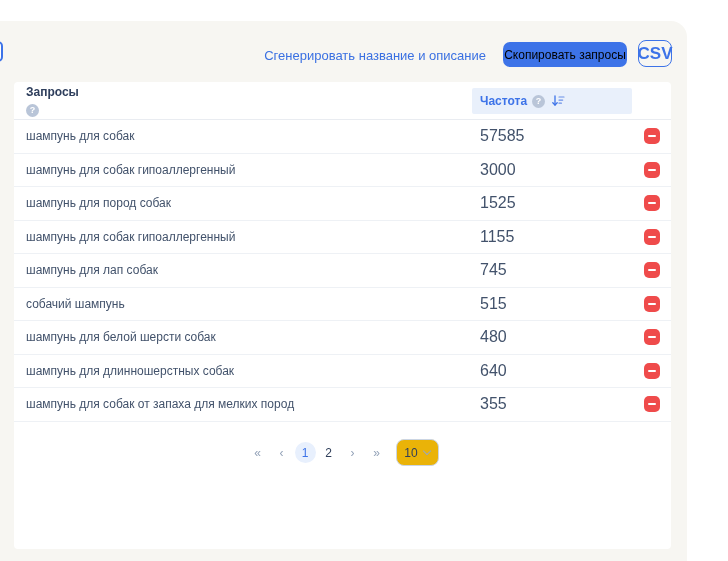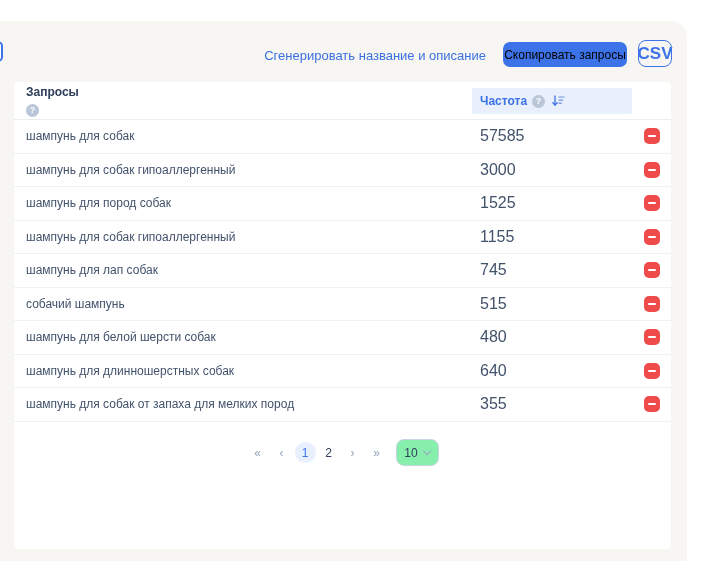--- a/index.html
+++ b/index.html
@@ -50,21 +50,21 @@
     cursor:pointer; display:flex; align-items:center; justify-content:center; }
   .minus-bar { width:8px; height:2px; background:#ffffff; border-radius:1px; }
 
   .pagefoot { height:62px; display:flex; align-items:center; justify-content:center; gap:2px; }
   .pg-item { min-width:22px; height:22px; display:flex; align-items:center; justify-content:center;
     font-size:12px; color:#93a2b8; cursor:pointer; background:none; border:none; font-family:inherit; }
   .pg-num { color:#2f3e5a; }
   .pg-active { width:21px; min-width:21px; height:21px; border-radius:50%;
     background:#e8f0fd; color:#3d73e8; }
   .pg-size { margin-left:6px; width:43px; height:27px; border:1px solid #cbd5e3; border-radius:8px;
-    background:#86efac; display:flex; align-items:center; justify-content:center; gap:6px;
+    background:#eab308; display:flex; align-items:center; justify-content:center; gap:6px;
     font-size:12px; color:#2f3e5a; cursor:pointer; }
   .chev { width:6px; height:6px; border-right:1.5px solid #9aa8bd; border-bottom:1.5px solid #9aa8bd;
     transform:rotate(45deg); margin-top:-3px; }
   .sort-ic { display:inline-flex; margin-left:1px; }
 </style>
 </head>
 <body>
 
 <div class="stage">
   <div class="panel"></div>

